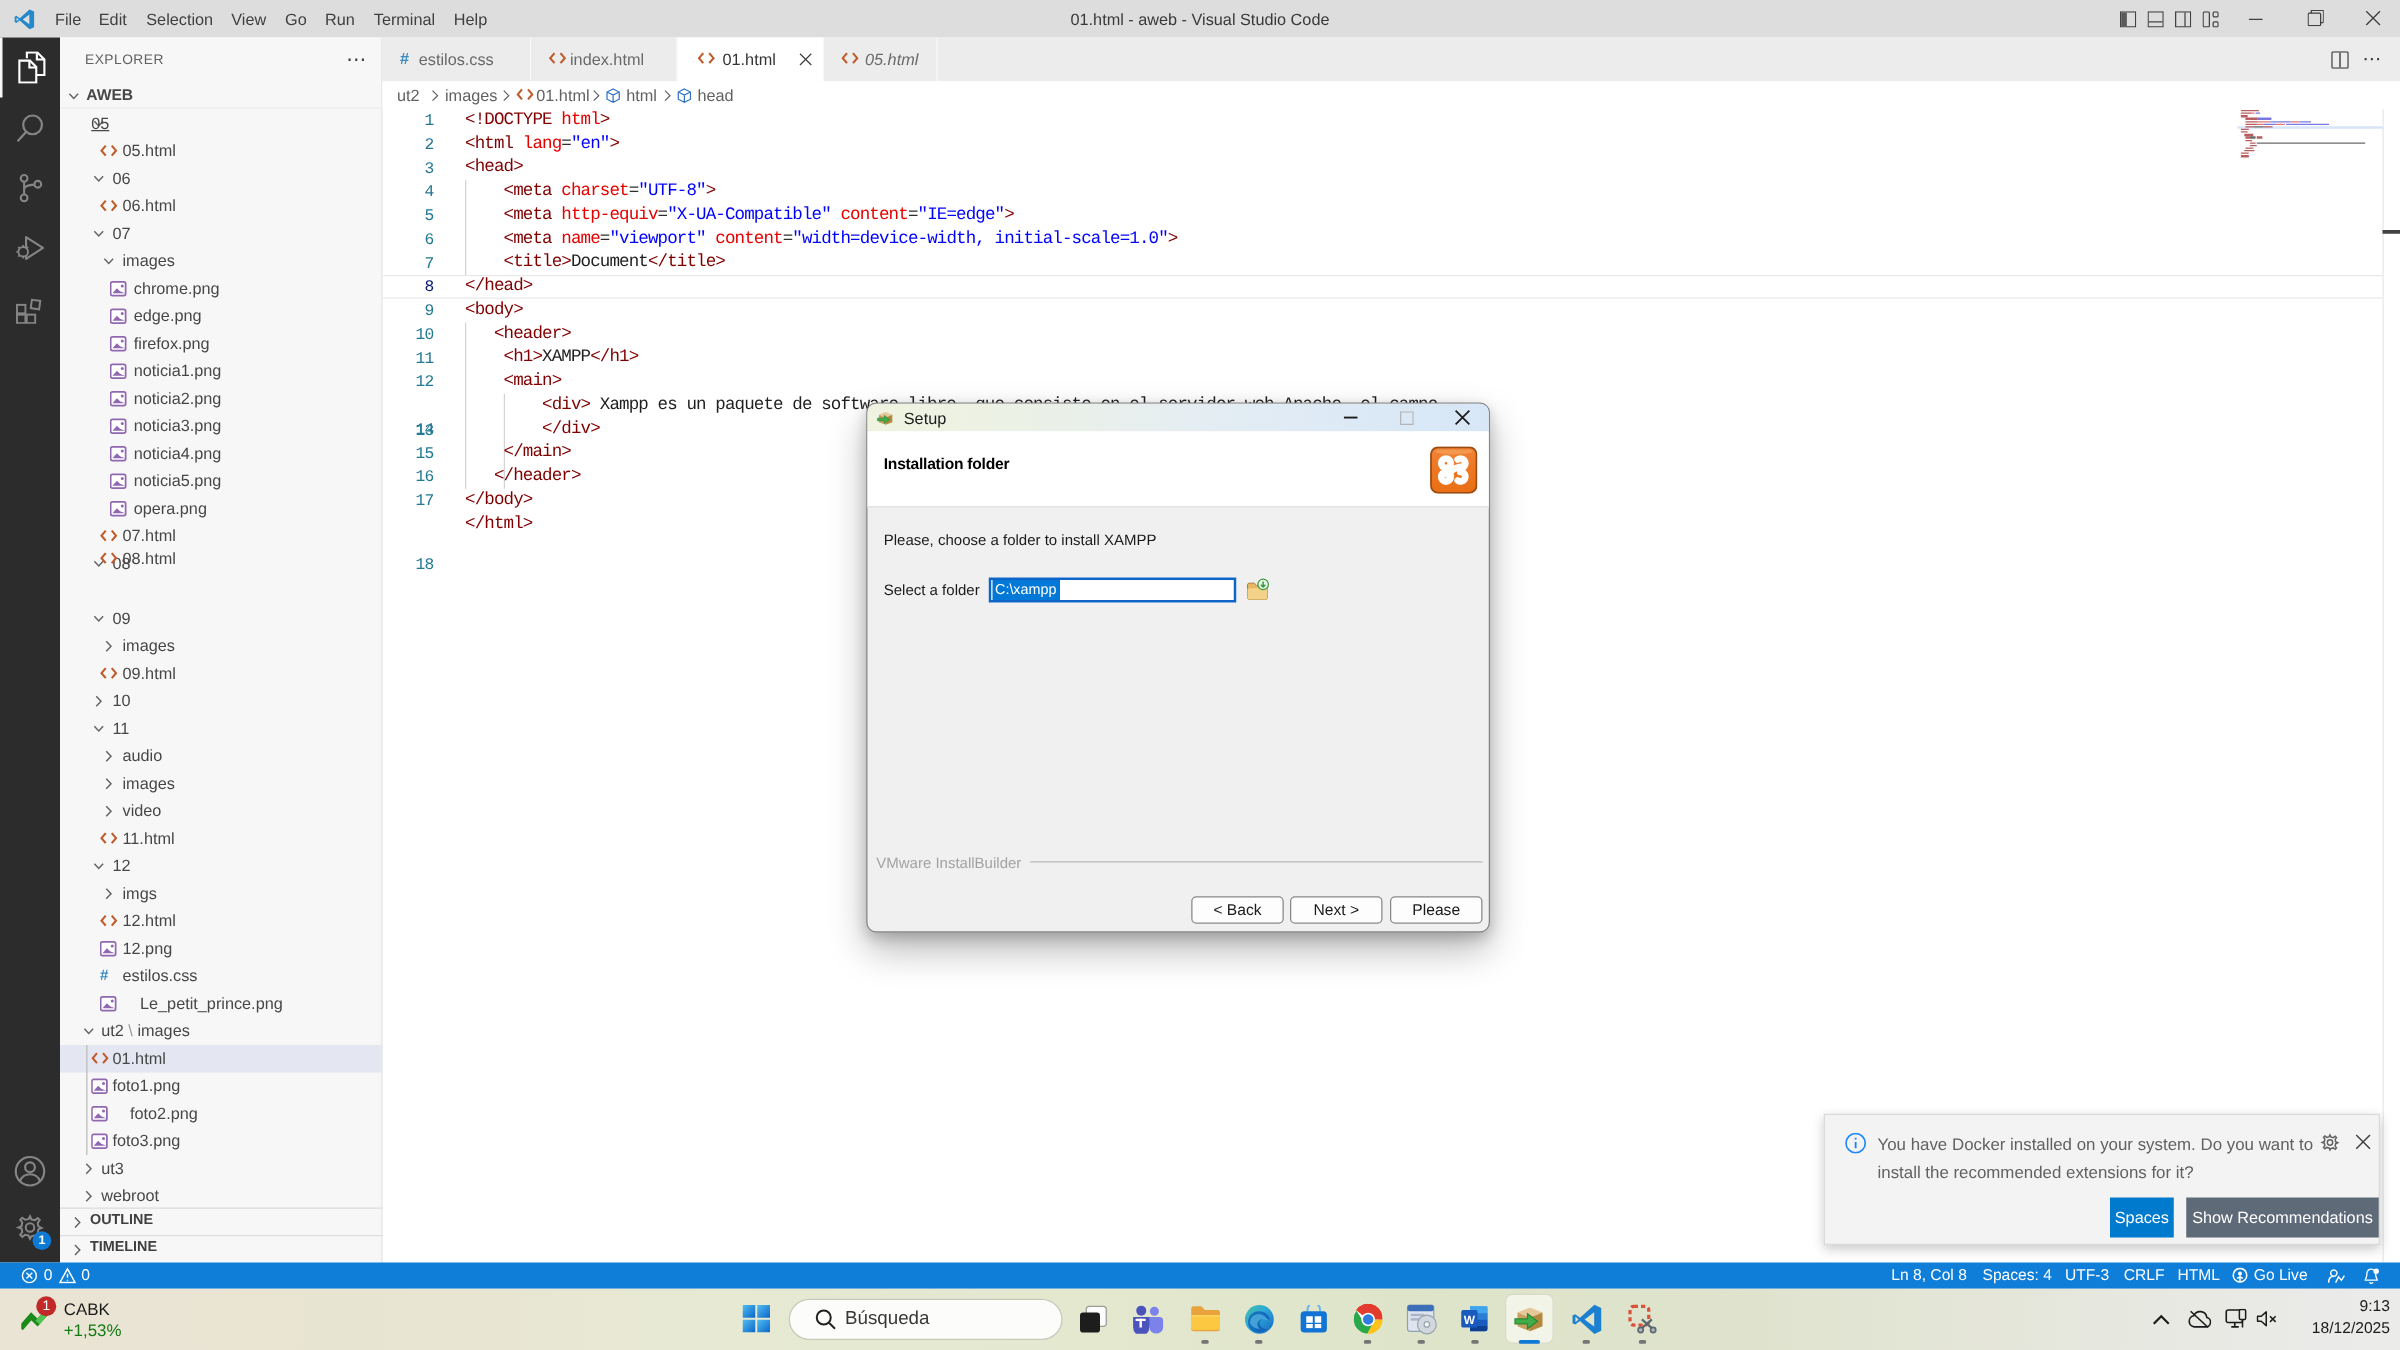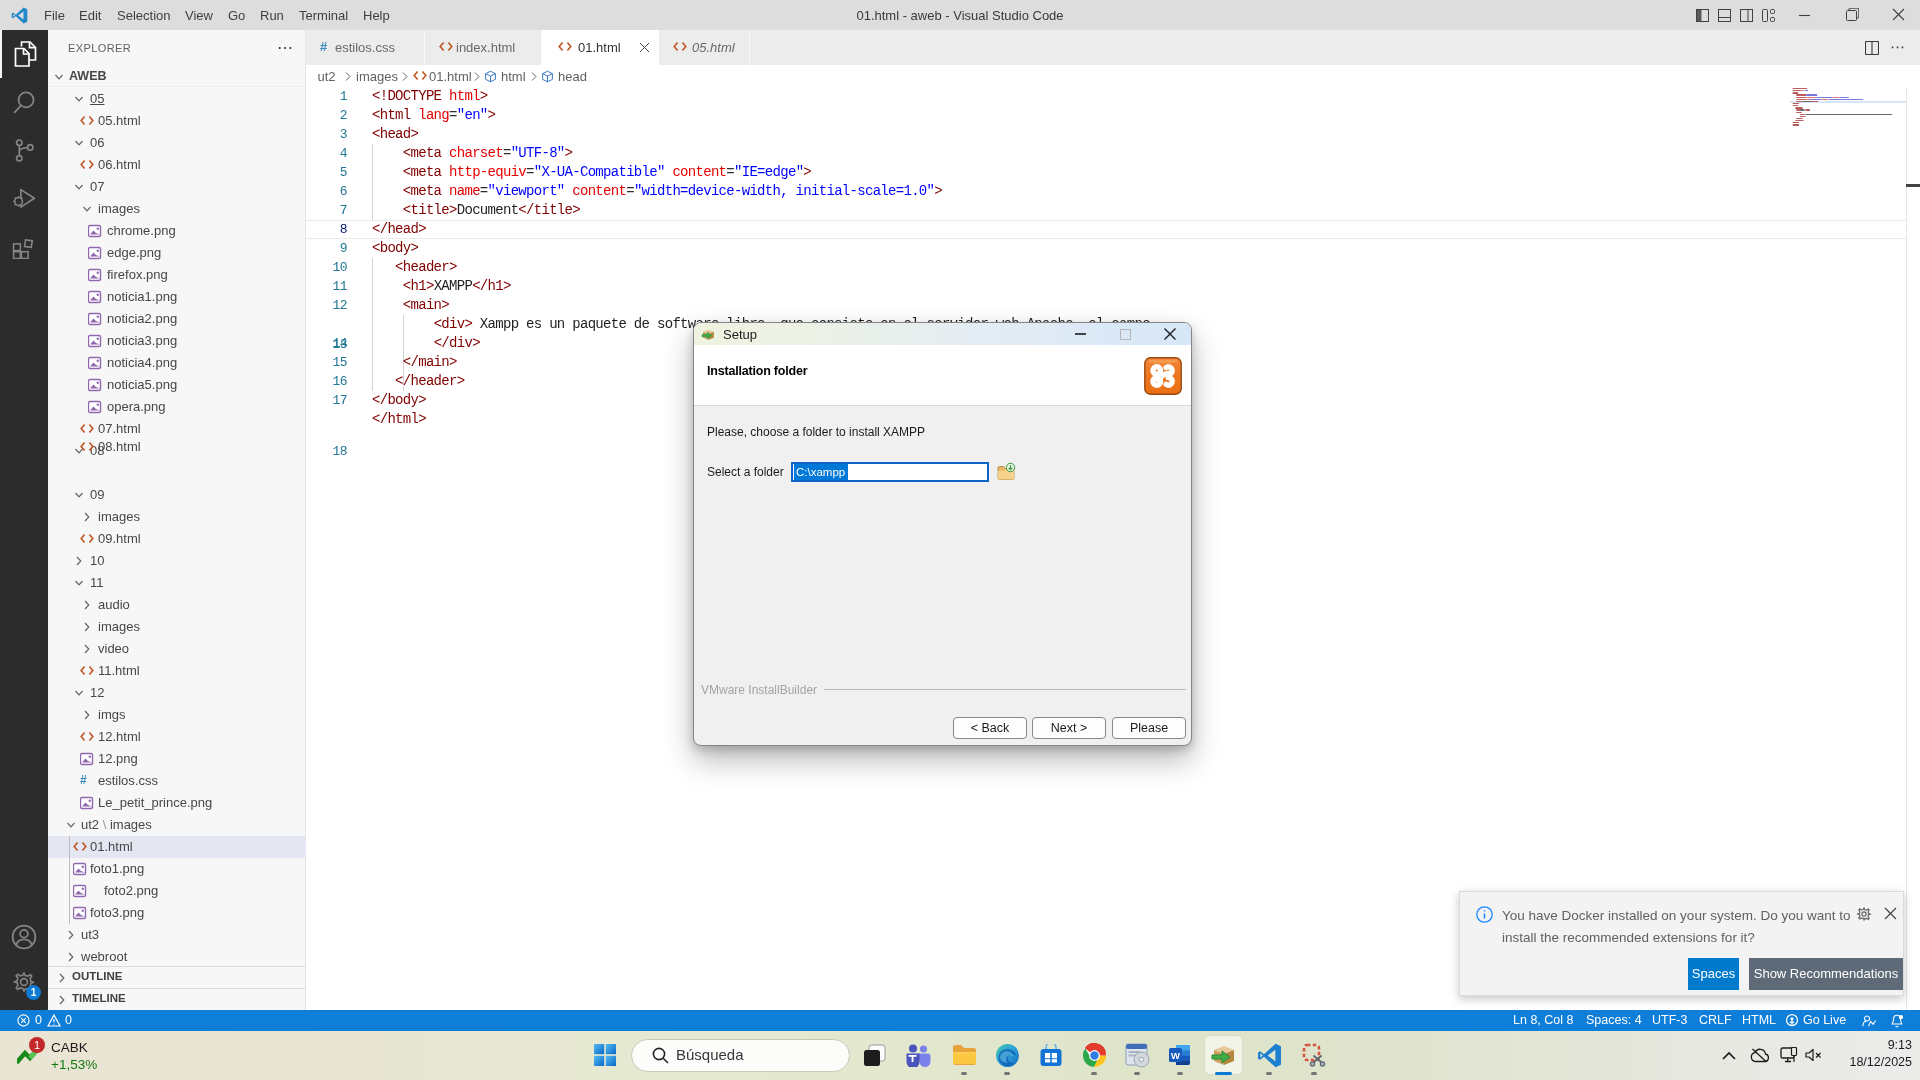--- a/index.html
+++ b/index.html
@@ -248,21 +248,21 @@
     <div class="trow" style="top:35.5px">
         <svg class="chev" style="left:6px">
           <path d="M1.5 3 L5 6.8 L8.5 3" fill="none" stroke="#646464" stroke-width="1.2"></path>
         </svg>
         <span class="lbl" style="left:21px;font-weight:bold;font-size:12.5px;">AWEB</span>
       </div>
     <div class="trow" style="top:57.5px">
         <svg class="chev" style="left:25.5px">
           <path d="M1.5 3 L5 6.8 L8.5 3" fill="none" stroke="#646464" stroke-width="1.2"></path>
         </svg>
-        <span class="lbl" style="left:42px;text-decoration:underline;">05</span>
+        <span class="lbl" style="left:25px;text-decoration:underline;">05</span>
       </div>
     <div class="trow" style="top:79.5px">
         <svg style="position:absolute;left:32px;top:5px" width="14" height="11" viewBox="0 0 14 11">
           <path d="M4.6 1.5 L1.2 5.5 L4.6 9.5 M9.4 1.5 L12.8 5.5 L9.4 9.5" stroke="#c05b2a" stroke-width="1.7" fill="none"></path>
         </svg>
         <span class="lbl" style="left:50px;">05.html</span>
       </div>
     <div class="trow" style="top:101.5px">
         <svg class="chev" style="left:25.5px">
           <path d="M1.5 3 L5 6.8 L8.5 3" fill="none" stroke="#646464" stroke-width="1.2"></path>
@@ -460,21 +460,21 @@
     <div class="trow" style="top:739.5px">
         <span style="position:absolute;left:32px;top:3px;font-size:12px;font-weight:bold;color:#3b8ac0">#</span>
         <span class="lbl" style="left:50px;">estilos.css</span>
       </div>
     <div class="trow" style="top:761.5px">
         <svg style="position:absolute;left:32px;top:4px" width="14" height="14" viewBox="0 0 14 14">
           <rect x="0.5" y="1.5" width="12" height="11" rx="1.5" fill="#ffffff" stroke="#9068b0" stroke-width="1.4"></rect>
           <path d="M2 10.5 L5.5 6.5 L8 9 L12 10.5 Z" fill="#9068b0"></path>
           <circle cx="9.8" cy="4.8" r="1.2" fill="#9068b0"></circle>
         </svg>
-        <span class="lbl" style="left:50px;text-align:center;">Le_petit_prince.png</span>
+        <span class="lbl" style="left:64px;text-align:center;">Le_petit_prince.png</span>
       </div>
     <div class="trow" style="top:783.5px">
         <svg class="chev" style="left:18px">
           <path d="M1.5 3 L5 6.8 L8.5 3" fill="none" stroke="#646464" stroke-width="1.2"></path>
         </svg>
         <span class="lbl" style="left:33px;">ut2 <span style="color:#999">\</span> images</span>
       </div>
     <div class="trow" style="top:805.5px">
         <svg style="position:absolute;left:25px;top:5px" width="14" height="11" viewBox="0 0 14 11">
           <path d="M4.6 1.5 L1.2 5.5 L4.6 9.5 M9.4 1.5 L12.8 5.5 L9.4 9.5" stroke="#c05b2a" stroke-width="1.7" fill="none"></path>

